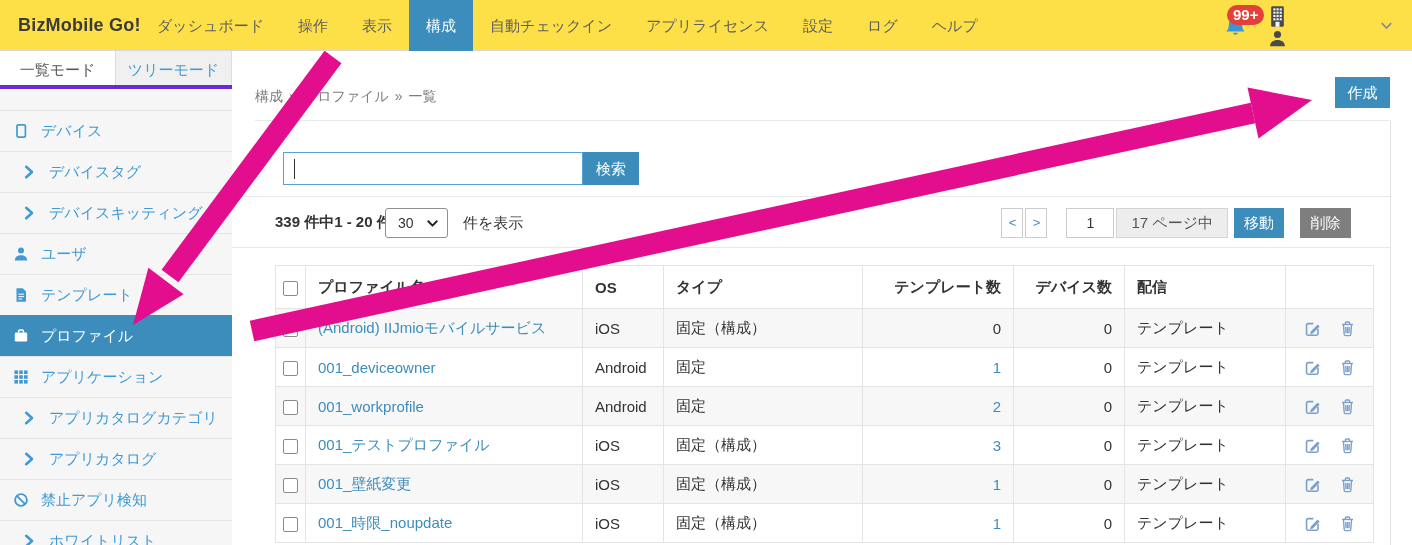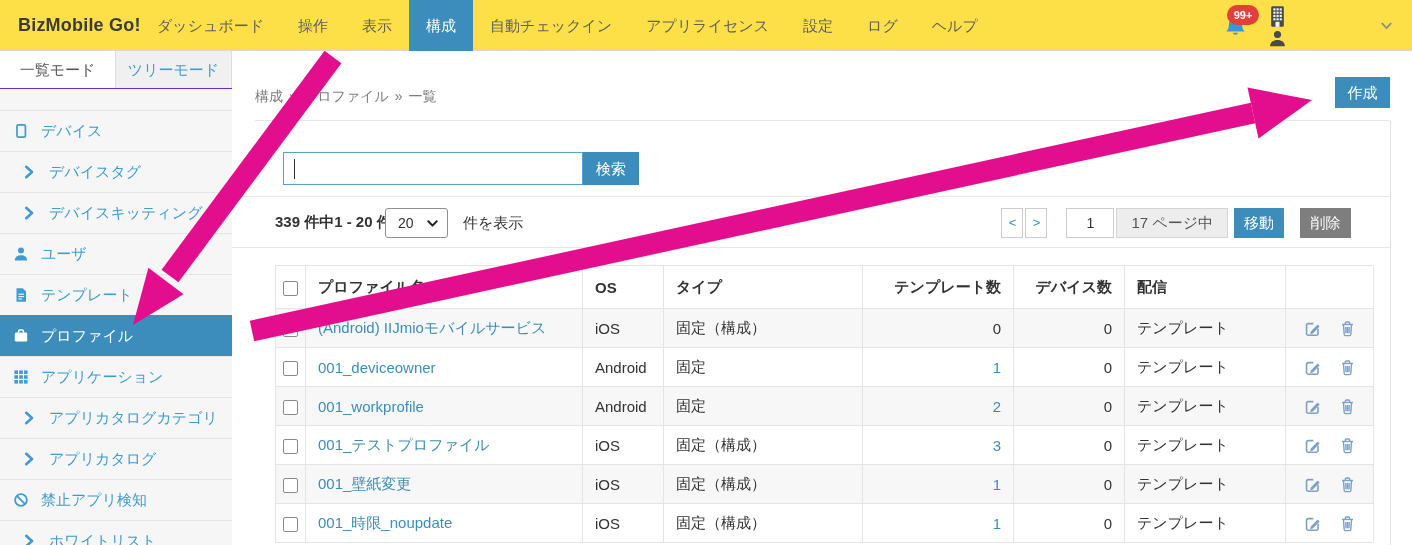--- a/index.html
+++ b/index.html
@@ -12,30 +12,30 @@
   .brand { position:absolute; left:18px; top:0; height:51px; line-height:51px;
            font-size:18px; font-weight:bold; color:#3b3b3b; letter-spacing:.2px; }
   .nav-items { position:absolute; left:140px; top:0; height:51px; display:flex; }
   .nav-item { height:51px; line-height:51px; padding:0 17px; font-size:15px;
               color:#5f5f5f; cursor:pointer; white-space:nowrap; }
   .nav-item.active { background:#3c8dbc; color:#fff; }
   .icon { display:inline-block; line-height:0; }
   .icon svg { width:100%; height:100%; display:block; }
   .nav-bell { position:absolute; left:1224px; top:16px; width:23px; height:23px; color:#3b95d9; }
   .nav-badge { position:absolute; left:1227px; top:5px; min-width:32px; height:20px;
-               background:#e3403a; color:#fff; border-radius:10px; font-size:11px;
+               background:#e3403a; color:#fff; border-radius:10px; font-size:15px;
                font-weight:bold; line-height:20px; text-align:center; padding:0 6px; z-index:2; }
   .nav-building { position:absolute; left:1266px; top:5px; width:23px; height:23px; color:#4a4a4a; }
   .nav-person { position:absolute; left:1268px; top:29px; width:19px; height:19px; color:#4a4a4a; }
   .nav-caret { position:absolute; left:1378px; top:17px; width:17px; height:17px; color:#8a8a8a; }
 
   
   .sidebar { position:absolute; left:0; top:51px; width:232px; height:494px;
              background:#f6f6f6; overflow:hidden; }
-  .side-tabs { display:flex; height:38px; border-bottom:1px solid #6d28d9; background:#ec4899;justify-content:center; }
+  .side-tabs { display:flex; height:38px; border-bottom:4px solid #6d28d9; background:#ec4899;justify-content:center; }
   .side-tab { flex:1; text-align:center; line-height:38px; font-size:15px; color:#409ad5;
               background:#f0f0f0; border-right:1px solid #ddd; cursor:pointer; white-space:nowrap; }
   .side-tab.active { background:#fff; color:#555; }
   .side-items { margin-top:21px; }
   .side-item { display:flex; align-items:center; height:41px; border-top:1px solid #e4e4e4;
                color:#409ad5; font-size:15px; cursor:pointer; padding-left:13px; }
   .side-item .icon { width:16px; height:16px; margin-right:12px; flex:0 0 16px; }
   .side-item.indent { padding-left:21px; }
   .side-item.active { background:#3c8dbc; color:#fff; border-top-color:#3c8dbc; }
 
@@ -275,21 +275,21 @@
   <div class="search-row">
     <div class="search-input">
       <div class="caret-bar"></div>
     </div>
     <button class="btn search-btn">検索</button>
   </div>
 
   <div class="info-bar">
     <div class="count-summary">339 件中1 - 20 件</div>
     <div class="select-box">
-      <span>20</span>
+      <span>30</span>
       <span class="icon">
           <svg viewBox="0 0 16 16">
             <path d="M2.8 5.2 8 10.6 13.2 5.2" fill="none" stroke="currentColor" stroke-width="2.4" stroke-linecap="round" stroke-linejoin="round"></path>
           </svg>
         </span>
     </div>
     <div class="per-page">件を表示</div>
 
     <div class="pagination">
       <div class="page-nav">&lt;</div>

